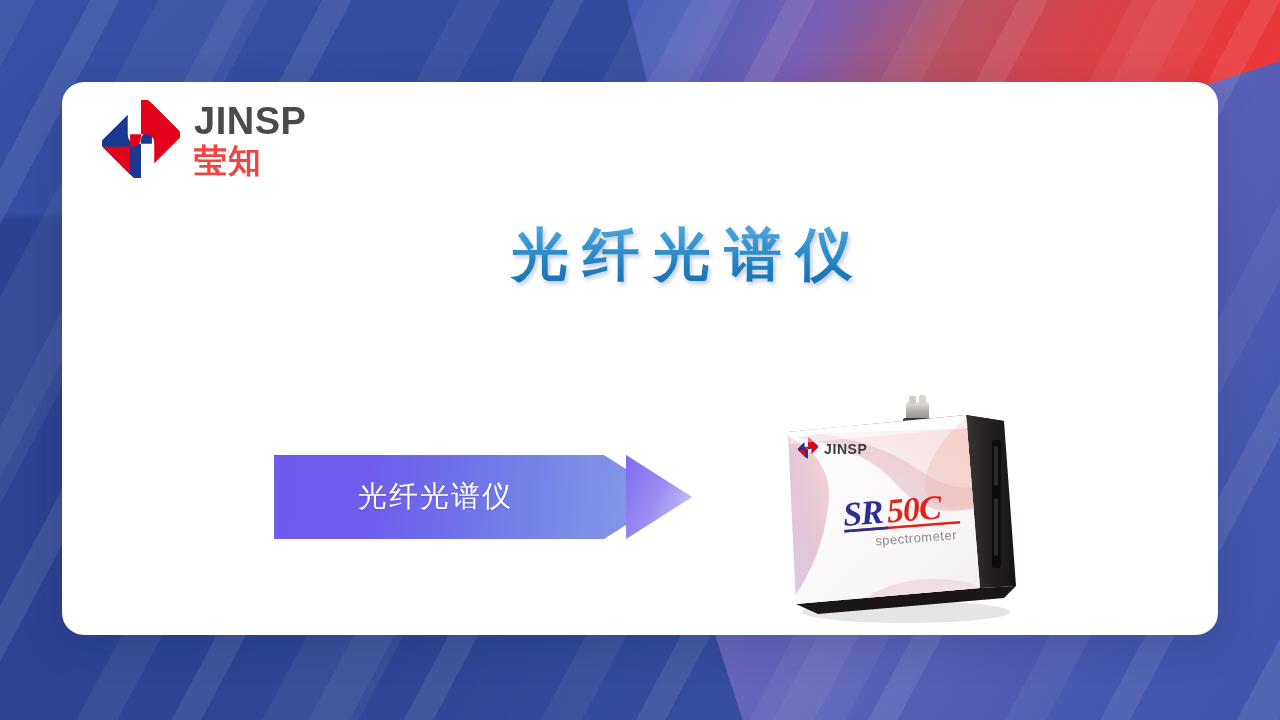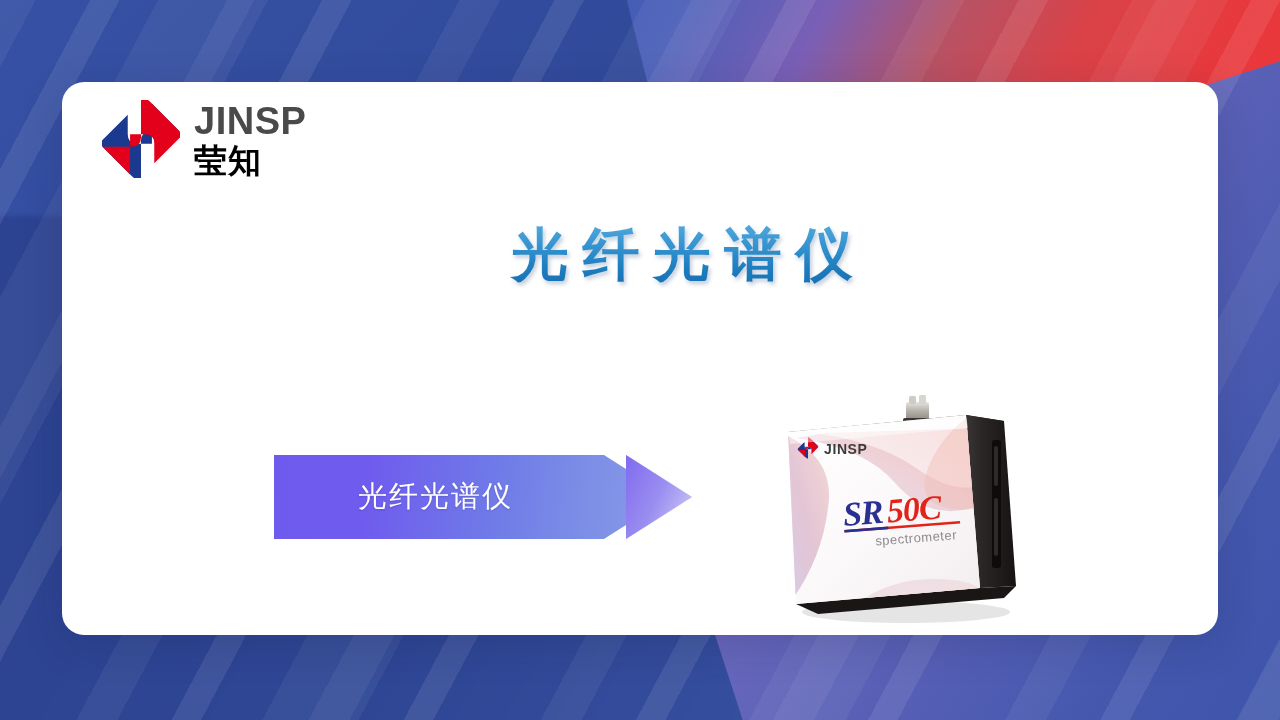--- a/index.html
+++ b/index.html
@@ -87,21 +87,21 @@
     position:absolute; left:40px; top:18px;
     display:flex; align-items:center; gap:14px;
   }
   .brand-mark { width:78px; height:78px; flex:0 0 78px; }
   .brand-text { display:flex; flex-direction:column; line-height:1; }
   .brand-en {
     font-size:38px; font-weight:bold; color:#4a4a4a;
     letter-spacing:0.5px;
   }
   .brand-cn {
-    font-size:33px; font-weight:bold; color:#000000;
+    font-size:33px; font-weight:bold; color:#ef4444;
     letter-spacing:1px; margin-top:4px;
   }
 
   
   .titles {
     position:absolute; left:210px; top:132px; width:820px;
     text-align:center;
   }
   .title-line {
     font-size:57px; font-weight:bold;

